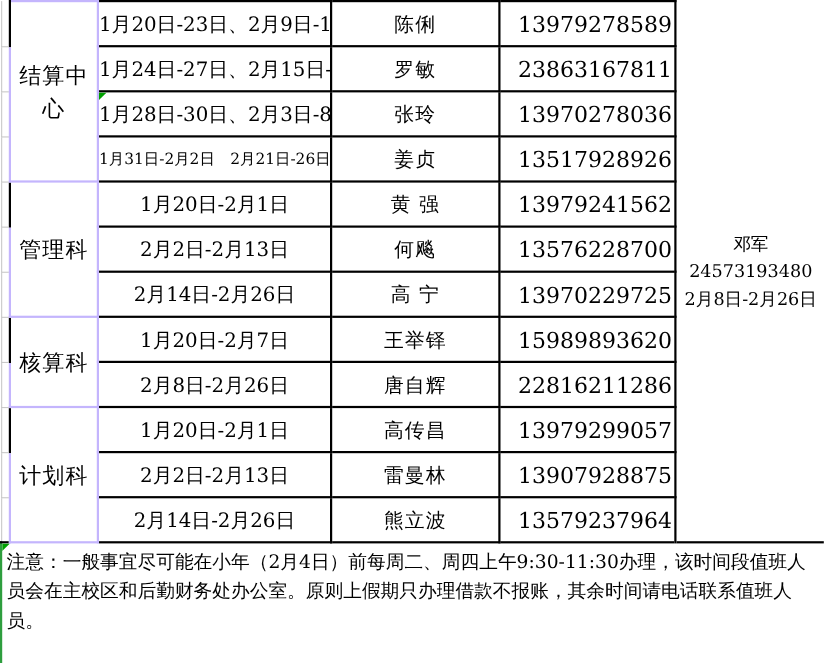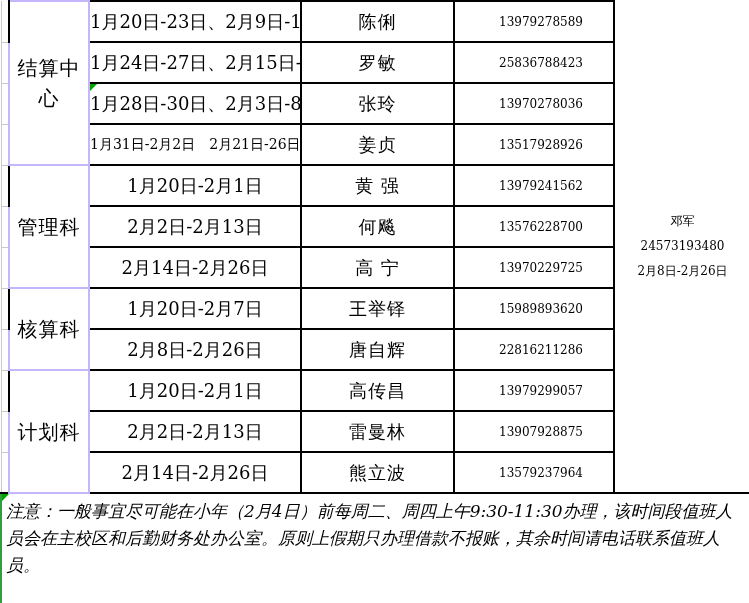--- a/index.html
+++ b/index.html
@@ -11,41 +11,41 @@
     color:#000;
     font-family:"DejaVu Serif","Liberation Serif",serif;
   }
   table.grid {
     border-collapse:collapse;
     table-layout:fixed;
     width:749px;
   }
   td { padding:0; margin:0; text-align:center; vertical-align:middle; overflow:hidden; }
   tr.data-row { height:41px; }
-  tr.note-row { height:111px;font-style:italic; }
+  tr.note-row { height:111px; }
 
   td.stub {
     border-left:1px solid #c9c9c9;
     border-right:2px solid #000;
     border-bottom:1px solid #c9c9c9;
   }
   td.dept {
     border:2px solid #c4b5fd;
     font-size:20px;
     line-height:30px;
     letter-spacing:1px;
   }
   td.cell { border:2px solid #000; position:relative; }
   td.date { font-size:18px; white-space:nowrap; }
   td.date.small { font-size:14px;margin-left:32px; }
   td.name { font-size:18px; letter-spacing:1px; white-space:nowrap;margin-top:24px; }
-  td.phone { font-size:12px; white-space:nowrap;padding-left:14px; }
+  td.phone { font-size:20px; white-space:nowrap;padding-left:14px; }
   td.leader {
     border-left:2px solid #000;
-    font-size:12px;
+    font-size:16px;
     line-height:25px;
     white-space:nowrap;
     border-radius:25px;
   }
   td.note {
     border-top:2px solid #000;
     border-left:2px solid #2e9e3e;
     position:relative;
     text-align:left;
     vertical-align:top;
@@ -84,21 +84,21 @@
       <td class="leader" rowspan="12">
         <div>邓军</div>
         <div>24573193480</div>
         <div>2月8日-2月26日</div>
       </td>
     </tr>
     <tr class="data-row">
       <td class="stub"></td>
       <td class="cell date">1月24日-27日、2月15日-20日</td>
       <td class="cell name">罗敏</td>
-      <td class="cell phone">25836788423</td>
+      <td class="cell phone">23863167811</td>
     </tr>
     <tr class="data-row">
       <td class="stub"></td>
       <td class="cell date"><span class="tri"></span><span>1月28日-30日、2月3日-8日</span></td>
       <td class="cell name">张玲</td>
       <td class="cell phone">13970278036</td>
     </tr>
     <tr class="data-row">
       <td class="stub"></td>
       <td class="cell date small">1月31日-2月2日　2月21日-26日</td>

